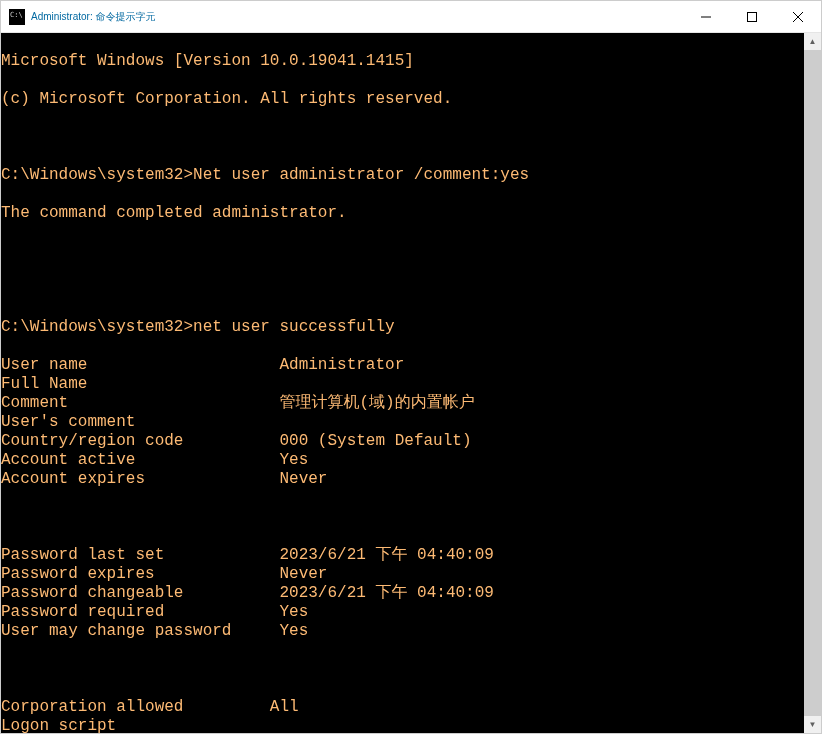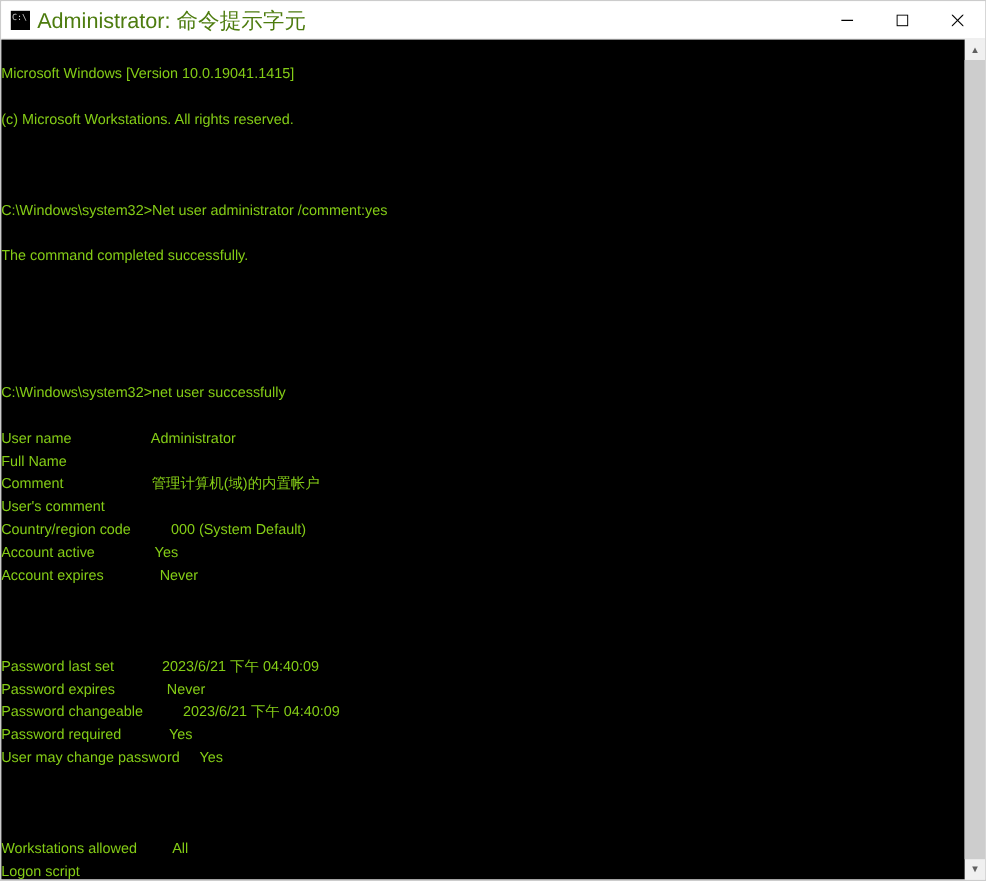--- a/index.html
+++ b/index.html
@@ -30,45 +30,45 @@
       content: "C:\\";
       color: #ccc;
       font-size: 7px;
       position: absolute;
       top: 2px;
       left: 1px;
       font-family: monospace;
     }
     .titlebar-title {
       margin-left: 6px;
-      font-size: 18px;
-      color: #4d7c0f;
+      font-size: 10px;
+      color: #0369a1;
       flex: 1;
     }
     .titlebar-buttons {
       display: flex;
     }
     .titlebar-btn {
       width: 46px;
       height: 32px;
       display: flex;
       align-items: center;
       justify-content: center;
       cursor: pointer;
       font-family: "Segoe UI", sans-serif;
     }
     .terminal-wrap {
       display: flex;
       height: calc(100% - 32px);
     }
     .terminal {
       background: #000;
-      color: #84cc16;
-      font-family: Liberation Sans, sans-serif;
-      font-size: 12px;
+      color: #fdba74;
+      font-family: Liberation Mono, monospace;
+      font-size: 16px;
       line-height: 19px;
       white-space: pre;
       padding: 0;
       flex: 1;
       overflow: hidden;
     }
     .scrollbar {
       width: 17px;
       background: #f0f0f0;
       display: flex;
@@ -120,32 +120,32 @@
           <line x1="0" y1="0" x2="10" y2="10" stroke="#000" stroke-width="1"></line>
           <line x1="10" y1="0" x2="0" y2="10" stroke="#000" stroke-width="1"></line>
         </svg>
     </div>
   </div>
 </div>
 
 <div class="terminal-wrap">
   <div class="terminal">
 <span class="line">Microsoft Windows [Version 10.0.19041.1415]</span>
-<span class="line">(c) Microsoft Workstations. All rights reserved.</span>
+<span class="line">(c) Microsoft Corporation. All rights reserved.</span>
 <span class="line"> </span>
 <span class="line"><span>C:\Windows\system32&gt;</span><span>Net user administrator /comment:yes</span></span>
-<span class="line">The command completed successfully.</span>
+<span class="line">The command completed administrator.</span>
 <span class="line"> </span>
 <span class="line"> </span>
 <span class="line"><span>C:\Windows\system32&gt;</span><span>net user successfully</span></span>
 <div id="props-block-1"><span class="line"><span>User name                    </span><span>Administrator</span></span><span class="line"><span>Full Name                    </span><span></span></span><span class="line"><span>Comment                      </span><span>管理计算机(域)的内置帐户</span></span><span class="line"><span>User's comment               </span><span></span></span><span class="line"><span>Country/region code          </span><span>000 (System Default)</span></span><span class="line"><span>Account active               </span><span>Yes</span></span><span class="line"><span>Account expires              </span><span>Never</span></span></div>
 <span class="line"> </span>
 <div id="props-block-2"><span class="line"><span>Password last set            </span><span>2023/6/21 下午 04:40:09</span></span><span class="line"><span>Password expires             </span><span>Never</span></span><span class="line"><span>Password changeable          </span><span>2023/6/21 下午 04:40:09</span></span><span class="line"><span>Password required            </span><span>Yes</span></span><span class="line"><span>User may change password     </span><span>Yes</span></span></div>
 <span class="line"> </span>
-<div id="props-block-3"><span class="line"><span>Workstations allowed         </span><span>All</span></span><span class="line"><span>Logon script                 </span><span></span></span></div>
+<div id="props-block-3"><span class="line"><span>Corporation allowed         </span><span>All</span></span><span class="line"><span>Logon script                 </span><span></span></span></div>
 
 
 
 
 
 
 
 
   </div>
   <div class="scrollbar">

